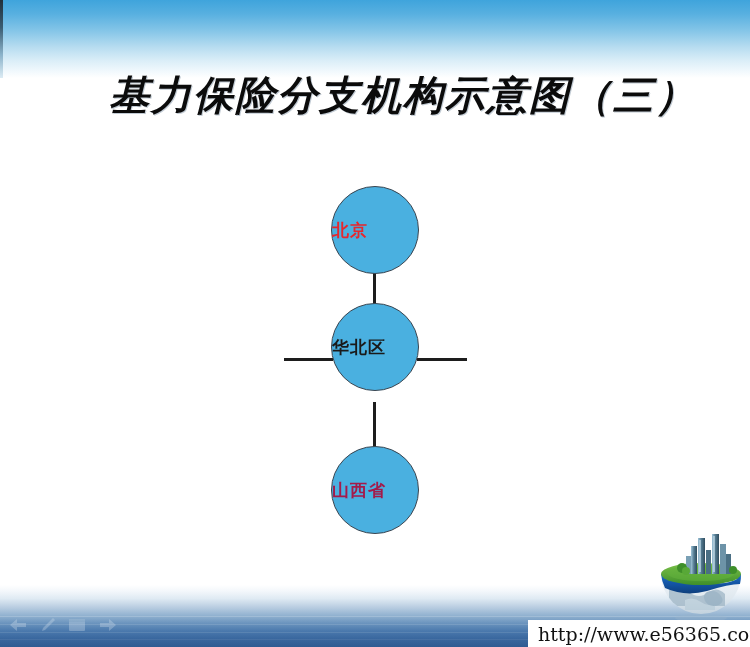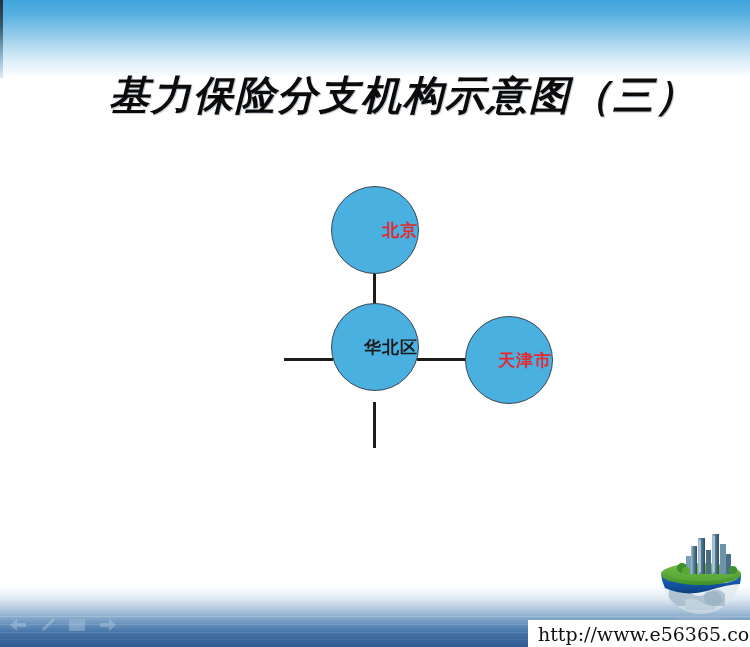--- a/index.html
+++ b/index.html
@@ -114,21 +114,21 @@
   .node {
     position: absolute;
     width: 88px;
     height: 88px;
     border-radius: 50%;
     background: #4ab0e0;
     border: 1px solid #3a4550;
     box-sizing: border-box;
     display: flex;
     align-items: center;
-    justify-content: flex-end;
+    justify-content: flex-start;
     z-index: 2;
   }
   .node-label {
     font-family: "DejaVu Serif", "Liberation Serif", serif;
     font-size: 17px;
     font-weight: bold;
     letter-spacing: 1px;
     line-height: 1;
     white-space: nowrap;
     user-select: none;
@@ -203,24 +203,24 @@
 
     <div class="node node-top">
       <span class="node-label" style="color: rgb(232, 38, 44);">北京</span>
     </div>
 
 
     <div class="node node-center">
       <span class="node-label" style="color: rgb(26, 26, 26);">华北区</span>
     </div>
 
-    <div class="node node-right">
-      <span class="node-label" style="color: rgb(232, 38, 44);">天津市</span>
+
+    <div class="node node-bottom">
+      <span class="node-label" style="color: rgb(164, 26, 74);">山西省</span>
     </div>
-
 
   </div>
 
   <div class="globe">
     <svg width="92" height="96" viewBox="0 0 92 96" xmlns="http://www.w3.org/2000/svg">
       <defs>
         <linearGradient id="oceanGrad" x1="0" y1="0" x2="0" y2="1">
           <stop offset="0%" stop-color="#1f6fc4"></stop>
           <stop offset="45%" stop-color="#1457a8"></stop>
           <stop offset="100%" stop-color="#0e3f7d"></stop>

